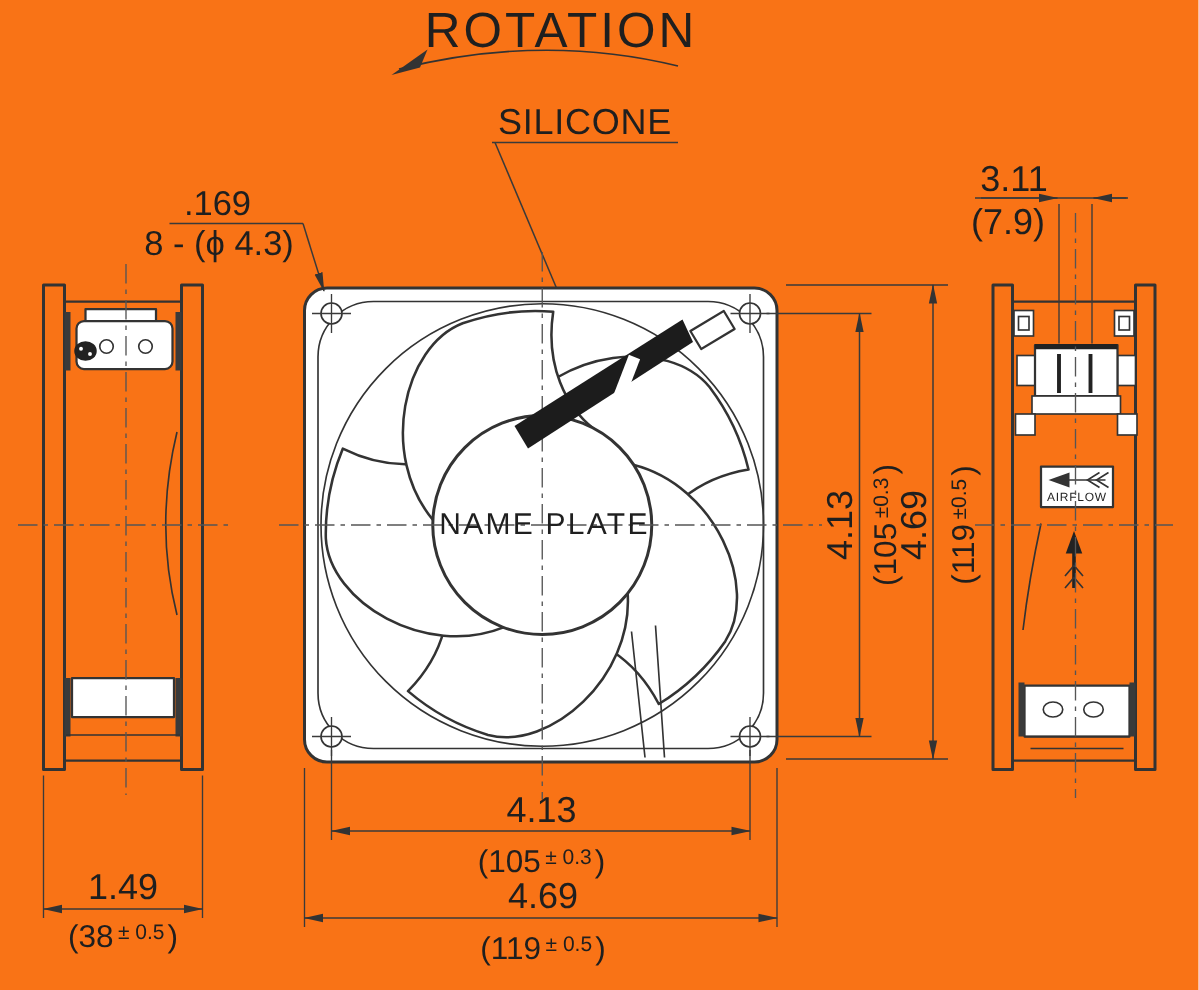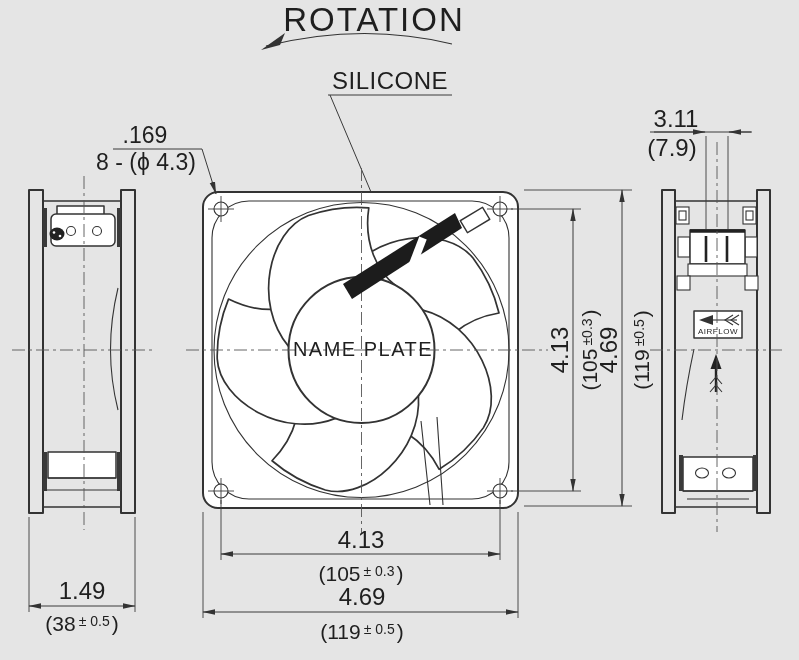--- a/index.html
+++ b/index.html
@@ -1,16 +1,16 @@
 <!DOCTYPE html>
 <html><head>
 <meta charset="utf-8">
 <style>
   html,body{margin:0;padding:0;background:#ffffff;}
-  .stage{width:799px;height:660px;background:#e5e5e5;position:relative;overflow:hidden;}
+  .stage{width:799px;height:660px;background:#f97316;position:relative;overflow:hidden;}
   svg{display:block;}
   text{font-family:"Liberation Sans","DejaVu Sans",sans-serif;fill:#1f1f1f;}
   .outline{stroke:#333;fill:none;stroke-width:2;stroke-linejoin:round;}
   .med{stroke:#333;fill:none;stroke-width:1.5;stroke-linejoin:round;}
   .fine{stroke:#333;fill:none;stroke-width:1.1;}
   .dim{stroke:#3a3a3a;fill:none;stroke-width:1;}
   .ext{stroke:#3a3a3a;fill:none;stroke-width:0.9;}
   .cl{stroke:#555;fill:none;stroke-width:0.9;stroke-dasharray:13 4 3 4;}
   .blade{fill:#ffffff;stroke:#333;stroke-width:1.7;stroke-linejoin:round;}
   .whitefill{fill:#ffffff;}

